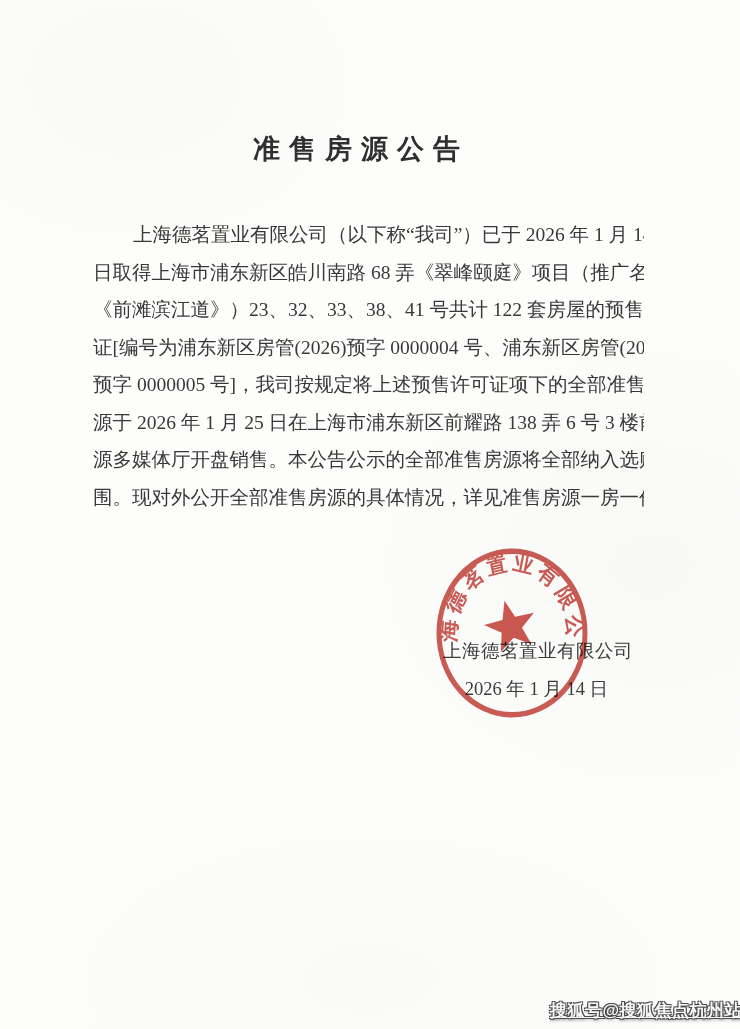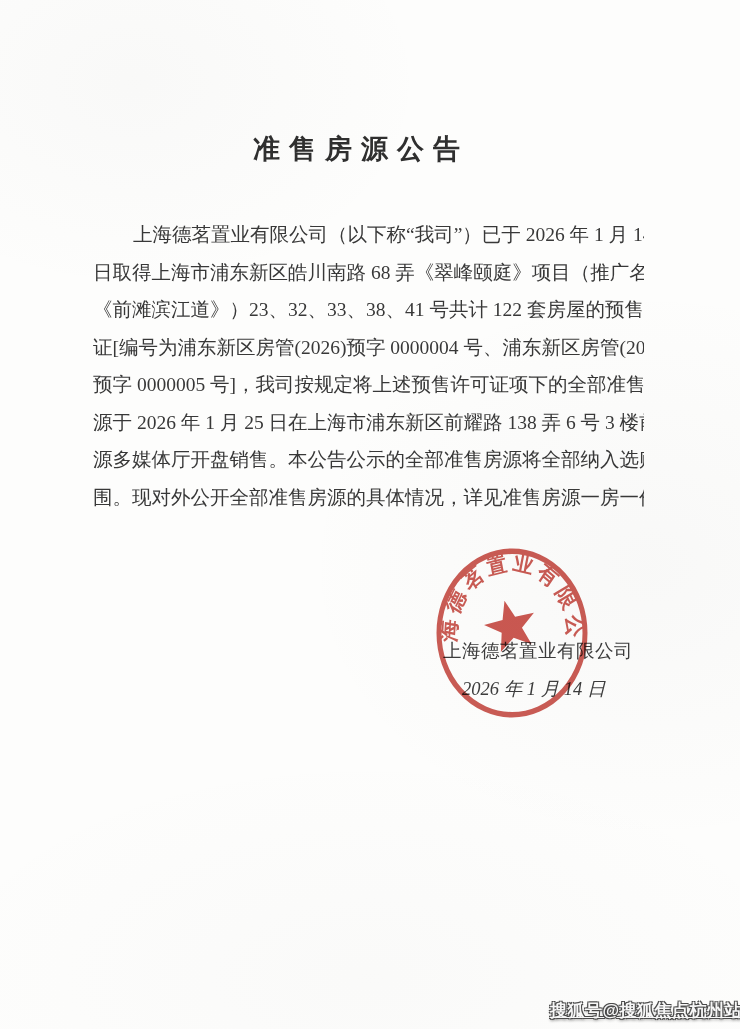--- a/index.html
+++ b/index.html
@@ -68,24 +68,23 @@
     text-align: center;
     color: #3c3c3c;
     white-space: nowrap;
   }
   .signature-date {
     position: absolute;
     top: 676px;
     left: 462px;
     width: 146px;
     font-size: 18.5px;
-    text-align: left;
+    text-align: right;
     color: #3c3c3c;
     white-space: nowrap;
-    font-style: italic;
   }
   .seal {
     position: absolute;
     top: 543px;
     left: 427px;
     width: 170px;
     height: 186px;
     mix-blend-mode: multiply;
     opacity: 0.88;
     pointer-events: none;

